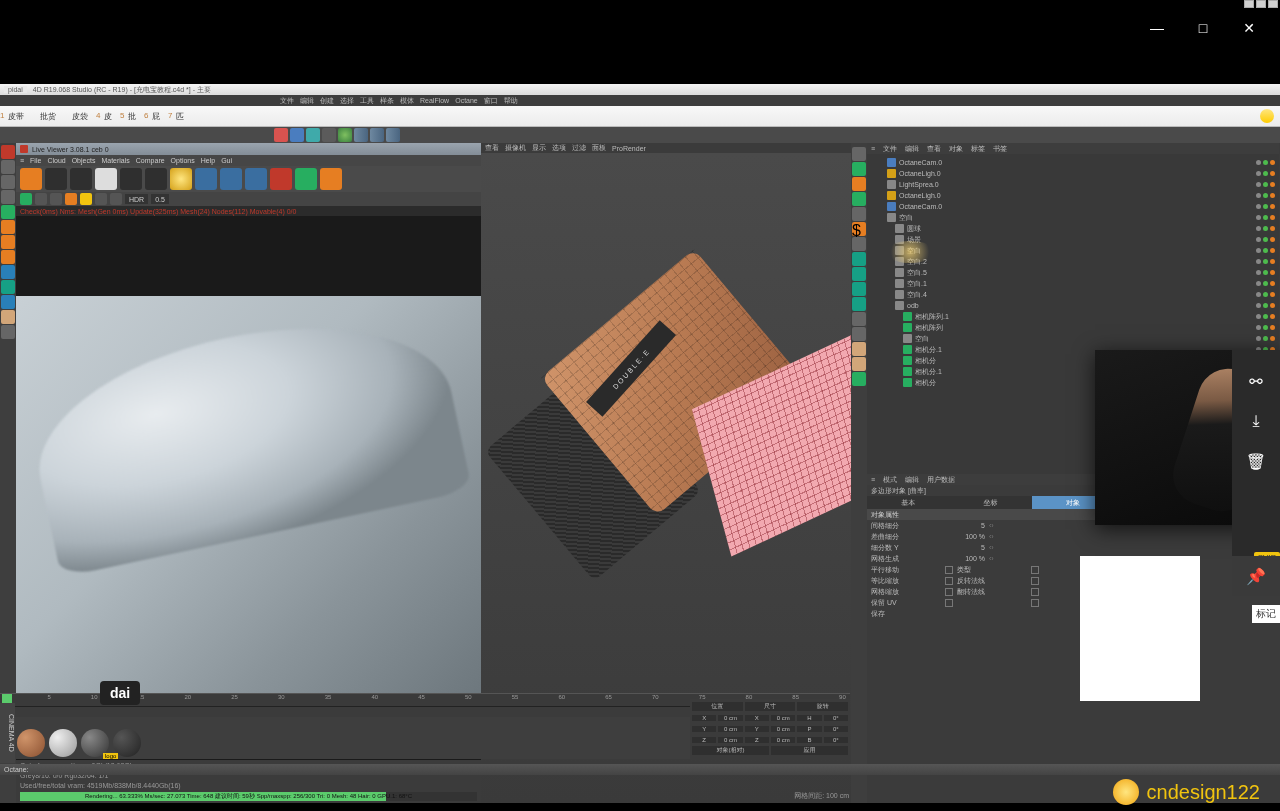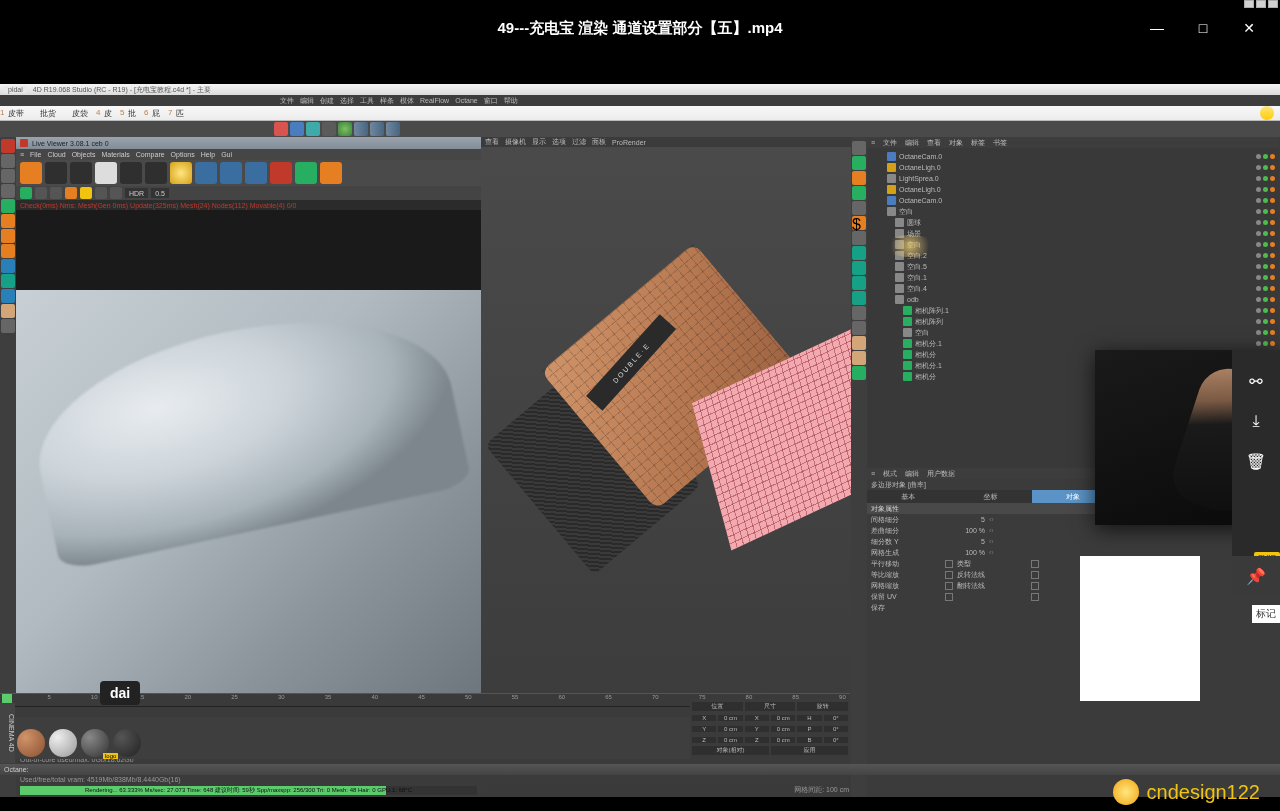--- a/index.html
+++ b/index.html
@@ -12,21 +12,21 @@
 .player-ctrl { width: 46px; height: 40px; display: flex; align-items: center; justify-content: center; color: #fff; font-size: 14px; cursor: pointer; }
 
 
 .black-gap { height: 28px; background: #000; }
 .c4d-titlebar { height: 11px; background: linear-gradient(#f4f4f4,#dcdcdc); display: flex; align-items: center; font-size: 7px; color: #555; padding: 0 4px; }
 .c4d-titlebar .tab-ext { background: #e8e8e8; padding: 0 4px; margin-right: 6px; }
 .c4d-win-btns { position: absolute; right: 2px; top: 0; display: flex; gap: 2px; }
 .c4d-win-btn { width: 10px; height: 8px; background: #d0d0d0; border: 1px solid #aaa; }
 
 
-.breadcrumb-row { height: 15px; background: linear-gradient(#f8f8f8,#ececec); display: flex; align-items: center; font-size: 8px; color: #333; border-bottom: 1px solid #bbb; }
+.breadcrumb-row { height: 21px; background: linear-gradient(#f8f8f8,#ececec); display: flex; align-items: center; font-size: 8px; color: #333; border-bottom: 1px solid #bbb; }
 .bc-item { padding: 0 8px; position: relative; }
 .bc-item:before { content: attr(data-num); color: #c08040; position: absolute; left: 0; }
 .bc-search { margin-left: auto; margin-right: 6px; display: flex; align-items: center; gap: 4px; }
 .bc-emoji { width: 14px; height: 14px; border-radius: 50%; background: linear-gradient(#ffe680,#ffcc00); display: inline-block; }
 
 
 .menu-row { height: 11px; background: #3d3d3d; color: #bbb; font-size: 7px; display: flex; align-items: center; gap: 6px; padding: 0 280px; }
 
 
 .icon-strip { height: 16px; background: #4a4a4a; display: flex; align-items: center; padding: 0 274px; gap: 2px; }
@@ -160,21 +160,20 @@
 
 .watermark{position:absolute;right:20px;bottom:6px;font-size:20px;font-family:cursive;color:#f1c40f;display:flex;align-items:center;gap:8px;text-align:right;}
 .watermark .sun{width:26px;height:26px;border-radius:50%;background:radial-gradient(circle,#ffe680,#f1a40f);position:relative;}
 
 .cinema-label{position:absolute;left:0;bottom:48px;width:15px;height:60px;background:#444;color:#ccc;font-size:7px;writing-mode:vertical-rl;text-align:center;}
 </style>
 </head>
 <body>
 
 <div class="player-titlebar">
-  <span class="player-title">49---充电宝 渲染 通道设置部分【五】.mp4</span>
   <div class="player-controls">
     <div class="player-ctrl">—</div>
     <div class="player-ctrl">□</div>
     <div class="player-ctrl">✕</div>
   </div>
 </div>
 <div class="black-gap"></div>
 
 <div class="c4d-titlebar">
   <span class="tab-ext">pidai</span>

